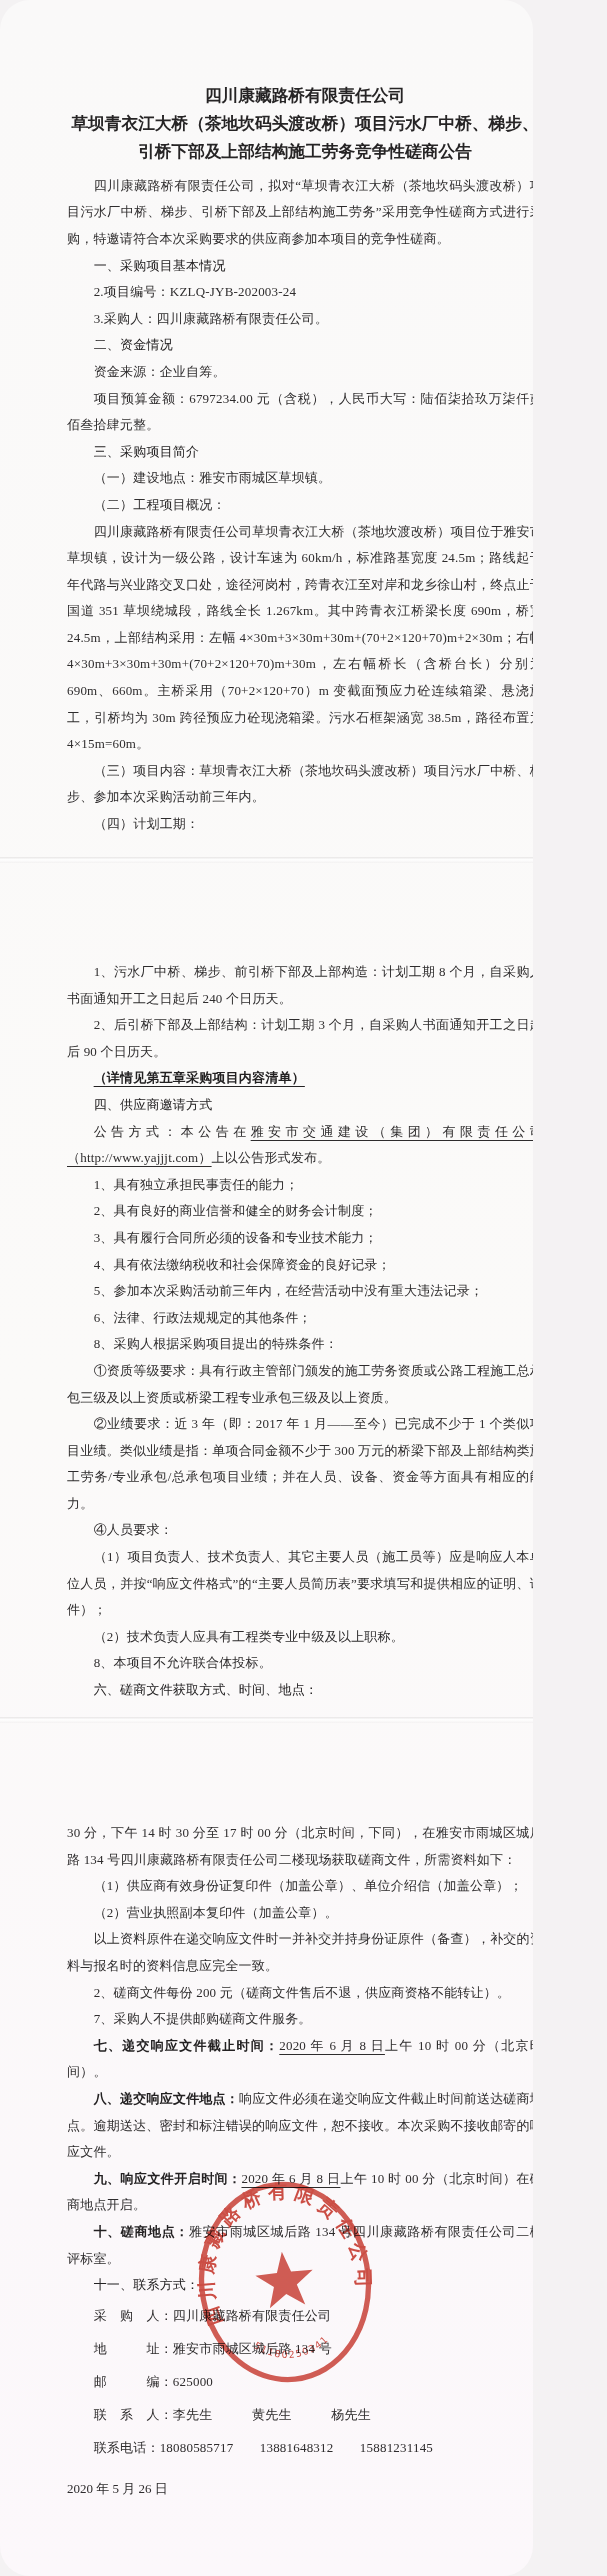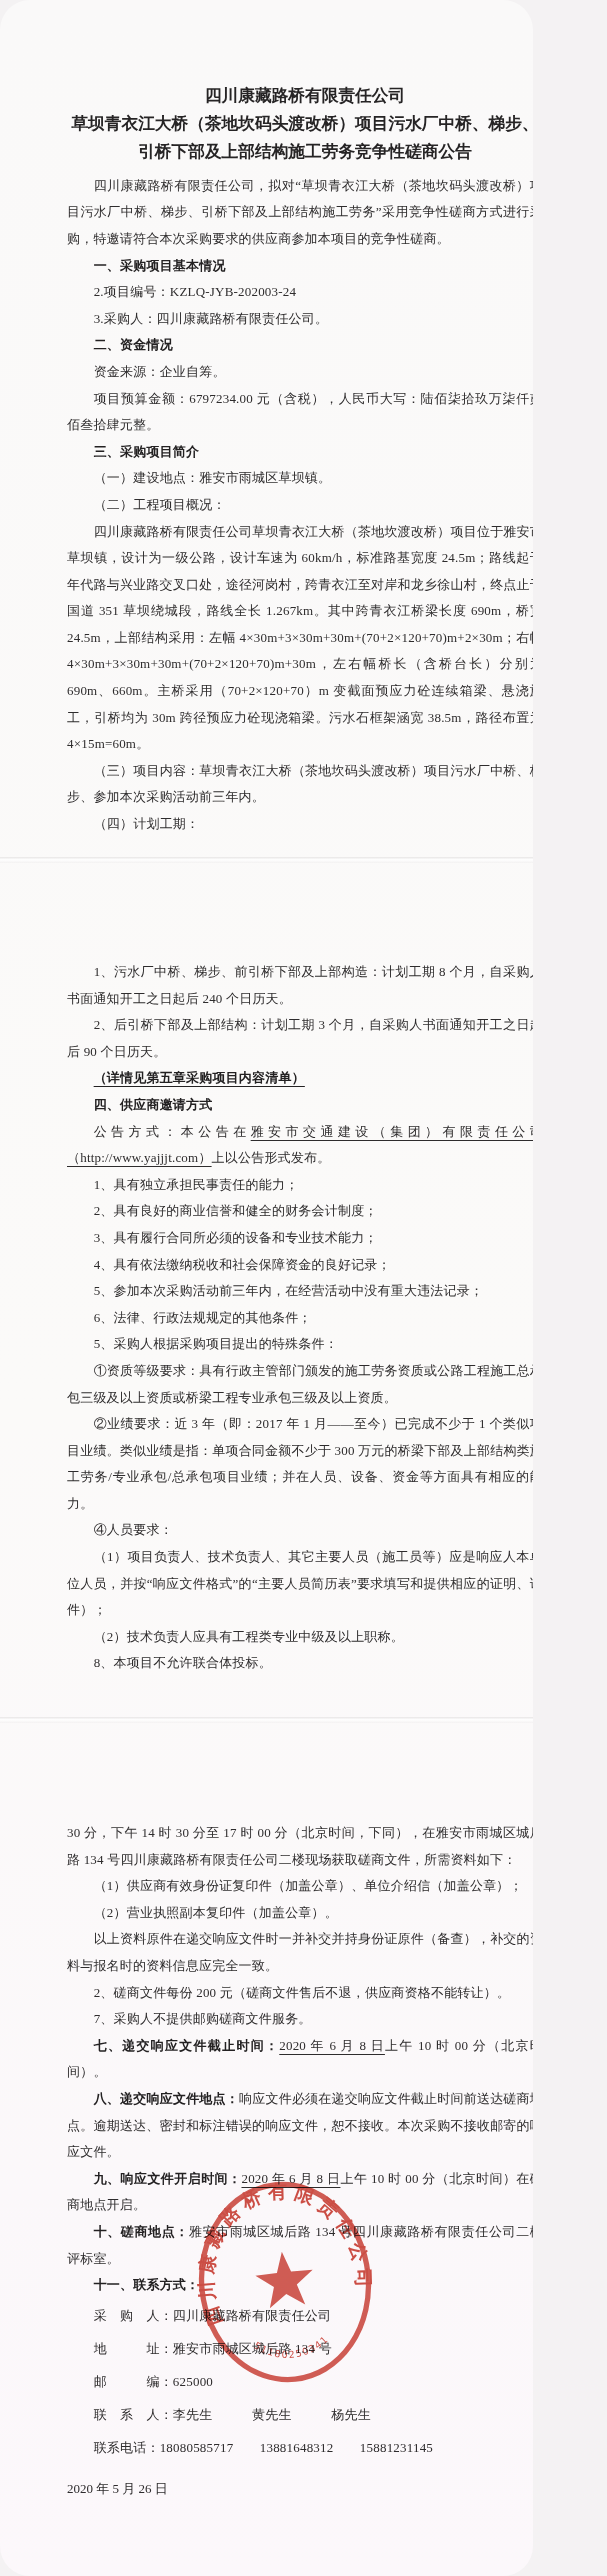--- a/index.html
+++ b/index.html
@@ -17,21 +17,21 @@
   }
   .sep {
     position:absolute; left:0; width:607px; height:6px;
     background:linear-gradient(180deg, rgba(190,187,188,0.32) 0%, rgba(255,255,255,0.95) 45%, rgba(222,219,220,0.25) 100%);
   }
   .block { position:absolute; left:0; width:607px; padding:0 64px 0 67px; }
   .title { text-align:center; font-weight:700; font-size:16.7px; line-height:28px; color:#262425; }
   .title-wrap { margin-bottom:6.8px; }
   .para { font-size:13px; line-height:26.6px; text-align:justify; letter-spacing:0.2px; }
   .ind { text-indent:2.05em; }
-  .heading { font-weight:700; color:#232122; }
+  .heading { font-weight:400; color:#232122; }
   .b { font-weight:700; color:#232122; }
   .u { text-decoration:underline; text-underline-offset:3.8px; text-decoration-thickness:0.8px; }
   .contact { line-height:33px; }
   .date { font-size:13px; line-height:26.6px; text-align:left; margin-top:12px; }
   .seal {
     position:absolute; left:196px; top:2179px; width:178px; height:206px;
     transform:rotate(-6deg); mix-blend-mode:multiply; opacity:0.88;
   }
 </style>
 </head>
@@ -71,27 +71,28 @@
         <p class="para body ind"><span>2、后引桥下部及上部结构：计划工期 3 个月，自采购人书面通知开工之日起后 90 个日历天。</span></p>
         <p class="para body ind"><span class="b u">（详情见第五章采购项目内容清单）</span></p>
         <p class="para heading ind"><span>四、供应商邀请方式</span></p>
         <p class="para body ind"><span>公告方式：本公告在</span><span class="u">雅安市交通建设（集团）有限责任公司（http://www.yajjjt.com）</span><span>上以公告形式发布。</span></p>
         <p class="para body ind"><span>1、具有独立承担民事责任的能力；</span></p>
         <p class="para body ind"><span>2、具有良好的商业信誉和健全的财务会计制度；</span></p>
         <p class="para body ind"><span>3、具有履行合同所必须的设备和专业技术能力；</span></p>
         <p class="para body ind"><span>4、具有依法缴纳税收和社会保障资金的良好记录；</span></p>
         <p class="para body ind"><span>5、参加本次采购活动前三年内，在经营活动中没有重大违法记录；</span></p>
         <p class="para body ind"><span>6、法律、行政法规规定的其他条件；</span></p>
-        <p class="para body ind"><span>5、采购人根据采购项目提出的特殊条件：</span></p>
+        <p class="para body ind"><span>8、采购人根据采购项目提出的特殊条件：</span></p>
         <p class="para body ind"><span>①资质等级要求：具有行政主管部门颁发的施工劳务资质或公路工程施工总承包三级及以上资质或桥梁工程专业承包三级及以上资质。</span></p>
         <p class="para body ind"><span>②业绩要求：近 3 年（即：2017 年 1 月——至今）已完成不少于 1 个类似项目业绩。类似业绩是指：单项合同金额不少于 300 万元的桥梁下部及上部结构类施工劳务/专业承包/总承包项目业绩；并在人员、设备、资金等方面具有相应的能力。</span></p>
         <p class="para body ind"><span>④人员要求：</span></p>
         <p class="para body ind"><span>（1）项目负责人、技术负责人、其它主要人员（施工员等）应是响应人本单位人员，并按“响应文件格式”的“主要人员简历表”要求填写和提供相应的证明、证件）；</span></p>
         <p class="para body ind"><span>（2）技术负责人应具有工程类专业中级及以上职称。</span></p>
         <p class="para body ind"><span>8、本项目不允许联合体投标。</span></p>
+        <p class="para heading ind"><span>六、磋商文件获取方式、时间、地点：</span></p>
       </div>
   </div>
 
   <div class="block" style="top:1820px">
     <div>
         <p class="para body"><span>30 分，下午 14 时 30 分至 17 时 00 分（北京时间，下同），在雅安市雨城区城后路 134 号四川康藏路桥有限责任公司二楼现场获取磋商文件，所需资料如下：</span></p>
         <p class="para body ind"><span>（1）供应商有效身份证复印件（加盖公章）、单位介绍信（加盖公章）；</span></p>
         <p class="para body ind"><span>（2）营业执照副本复印件（加盖公章）。</span></p>
         <p class="para body ind"><span>以上资料原件在递交响应文件时一并补交并持身份证原件（备查），补交的资料与报名时的资料信息应完全一致。</span></p>
         <p class="para body ind"><span>2、磋商文件每份 200 元（磋商文件售后不退，供应商资格不能转让）。</span></p>

